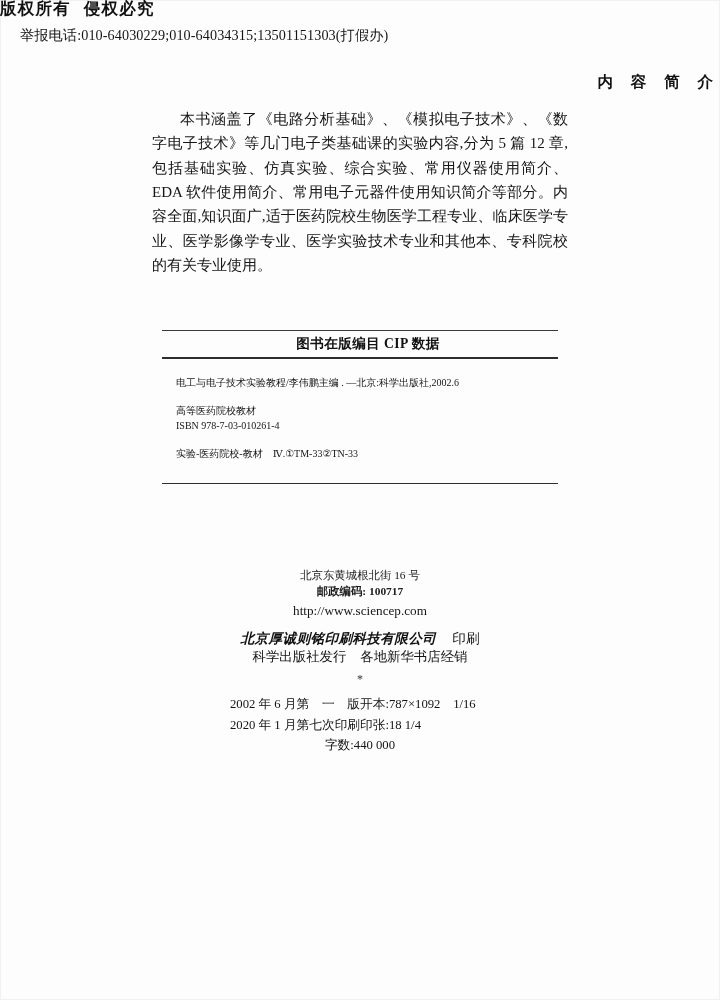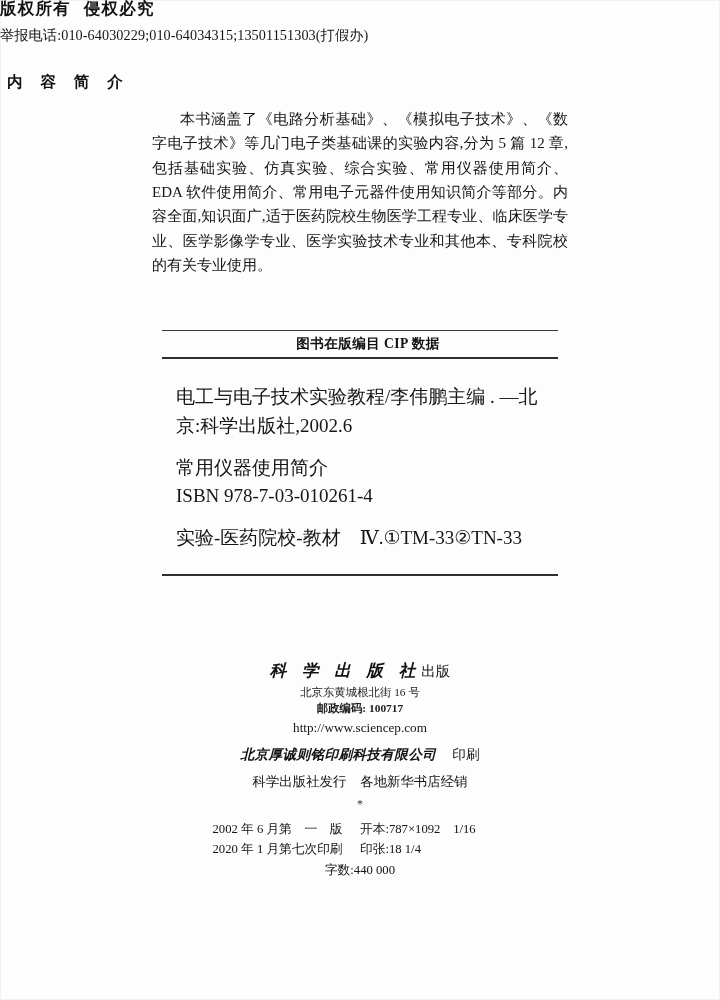--- a/index.html
+++ b/index.html
@@ -44,26 +44,27 @@
   }
   .copyright-title .gap {
     display: inline-block;
     width: 13px;
   }
   .report-phone {
     margin-top: 8px;
     font-size: 14.2px;
     letter-spacing: 0.1px;
     color: #141414;
+    padding-left: 20px;
   }
 
   
   .summary-heading {
     margin-top: 27px;
-    text-align: left;
+    text-align: right;
     font-size: 15.5px;
     font-weight: bold;
     letter-spacing: 7px;
     text-indent: 7px;
     color: #111;
   }
   .summary-body {
     margin: 14px auto 0 auto;
     width: 416px;
     font-size: 15px;
@@ -91,22 +92,22 @@
     letter-spacing: 0.4px;
     color: #111;
     text-align: center;
   }
   .cip-rule-mid {
     height: 1.6px;
     background: #2e2e2e;
     width: 100%;
   }
   .cip-body {
-    padding: 24px 6px 9px 14px;
-    font-size: 19px;
+    padding: 16px 6px 9px 14px;
+    font-size: 10px;
     line-height: 1.52;
     color: #151515;
   }
   .cip-line { margin: 0; }
   .cip-gap-sm { height: 10px; }
   .cip-gap-md { height: 13px; }
   .cip-indent { text-indent: 18px; }
   .cip-rule-bottom {
     height: 1.4px;
     background: #2e2e2e;
@@ -167,21 +168,20 @@
     font-style: italic;
     letter-spacing: 0.4px;
   }
   .printer-suffix {
     font-weight: normal;
     font-style: normal;
     margin-left: 16px;
     font-size: 13.6px;
   }
   .distribute-line {
-    margin-top: 8px;
     font-size: 13.4px;
     color: #141414;
   }
   .distribute-line .gap { display:inline-block; width: 14px; }
 
   .asterisk {
     margin-top: 7px;
     font-size: 12px;
     color: #333;
     letter-spacing: 0;
@@ -193,21 +193,21 @@
     margin: 9px auto 0 auto;
     width: 330px;
     font-size: 12.7px;
     color: #141414;
     line-height: 1.62;
   }
   .spec-row {
     display: flex;
     justify-content: flex-start;
   }
-  .spec-left { width: 165px; text-align: center; white-space: nowrap; }
+  .spec-left { width: 165px; text-align: right; white-space: nowrap; }
   .spec-right { text-align: center; white-space: nowrap; }
   .spec-center {
     text-align: center;
     margin-top: 0px;
     font-size: 12.7px;
   }
 </style>
 </head>
 <body>
 
@@ -226,33 +226,30 @@
     <div class="summary-heading">内 容 简 介</div>
     <div class="summary-body">本书涵盖了《电路分析基础》、《模拟电子技术》、《数字电子技术》等几门电子类基础课的实验内容,分为 5 篇 12 章,包括基础实验、仿真实验、综合实验、常用仪器使用简介、EDA 软件使用简介、常用电子元器件使用知识简介等部分。内容全面,知识面广,适于医药院校生物医学工程专业、临床医学专业、医学影像学专业、医学实验技术专业和其他本、专科院校的有关专业使用。</div>
 
     <div class="cip-box">
       <div class="cip-rule-top"></div>
       <div class="cip-header">图书在版编目 CIP 数据</div>
       <div class="cip-rule-mid"></div>
       <div class="cip-body">
         <p class="cip-line">电工与电子技术实验教程/李伟鹏主编 . —北京:科学出版社,2002.6</p>
         <div class="cip-gap-md"></div>
-        <p class="cip-line">常用仪器使用简介</p>
+        <p class="cip-line">高等医药院校教材</p>
         <p class="cip-line">ISBN 978-7-03-010261-4</p>
         <div class="cip-gap-md"></div>
         <p class="cip-line">实验-医药院校-教材　Ⅳ.①TM-33②TN-33</p>
         <div class="cip-gap-sm"></div>
       </div>
       <div class="cip-rule-bottom"></div>
     </div>
 
     <div class="colophon">
-      <div class="pub-logo-line">
-        <span class="pub-logo-cn">科 学 出 版 社</span><span class="pub-logo-suffix">出版</span>
-      </div>
       <div class="pub-addr">北京东黄城根北街 16 号</div>
       <div class="pub-zip">邮政编码: 100717</div>
       <div class="pub-url">http://www.sciencep.com</div>
 
       <div class="printer-line">
         <span class="printer-name">北京厚诚则铭印刷科技有限公司</span><span class="printer-suffix">印刷</span>
       </div>
 
       <div class="distribute-line">
         <span>科学出版社发行</span><span class="gap"></span><span>各地新华书店经销</span>

